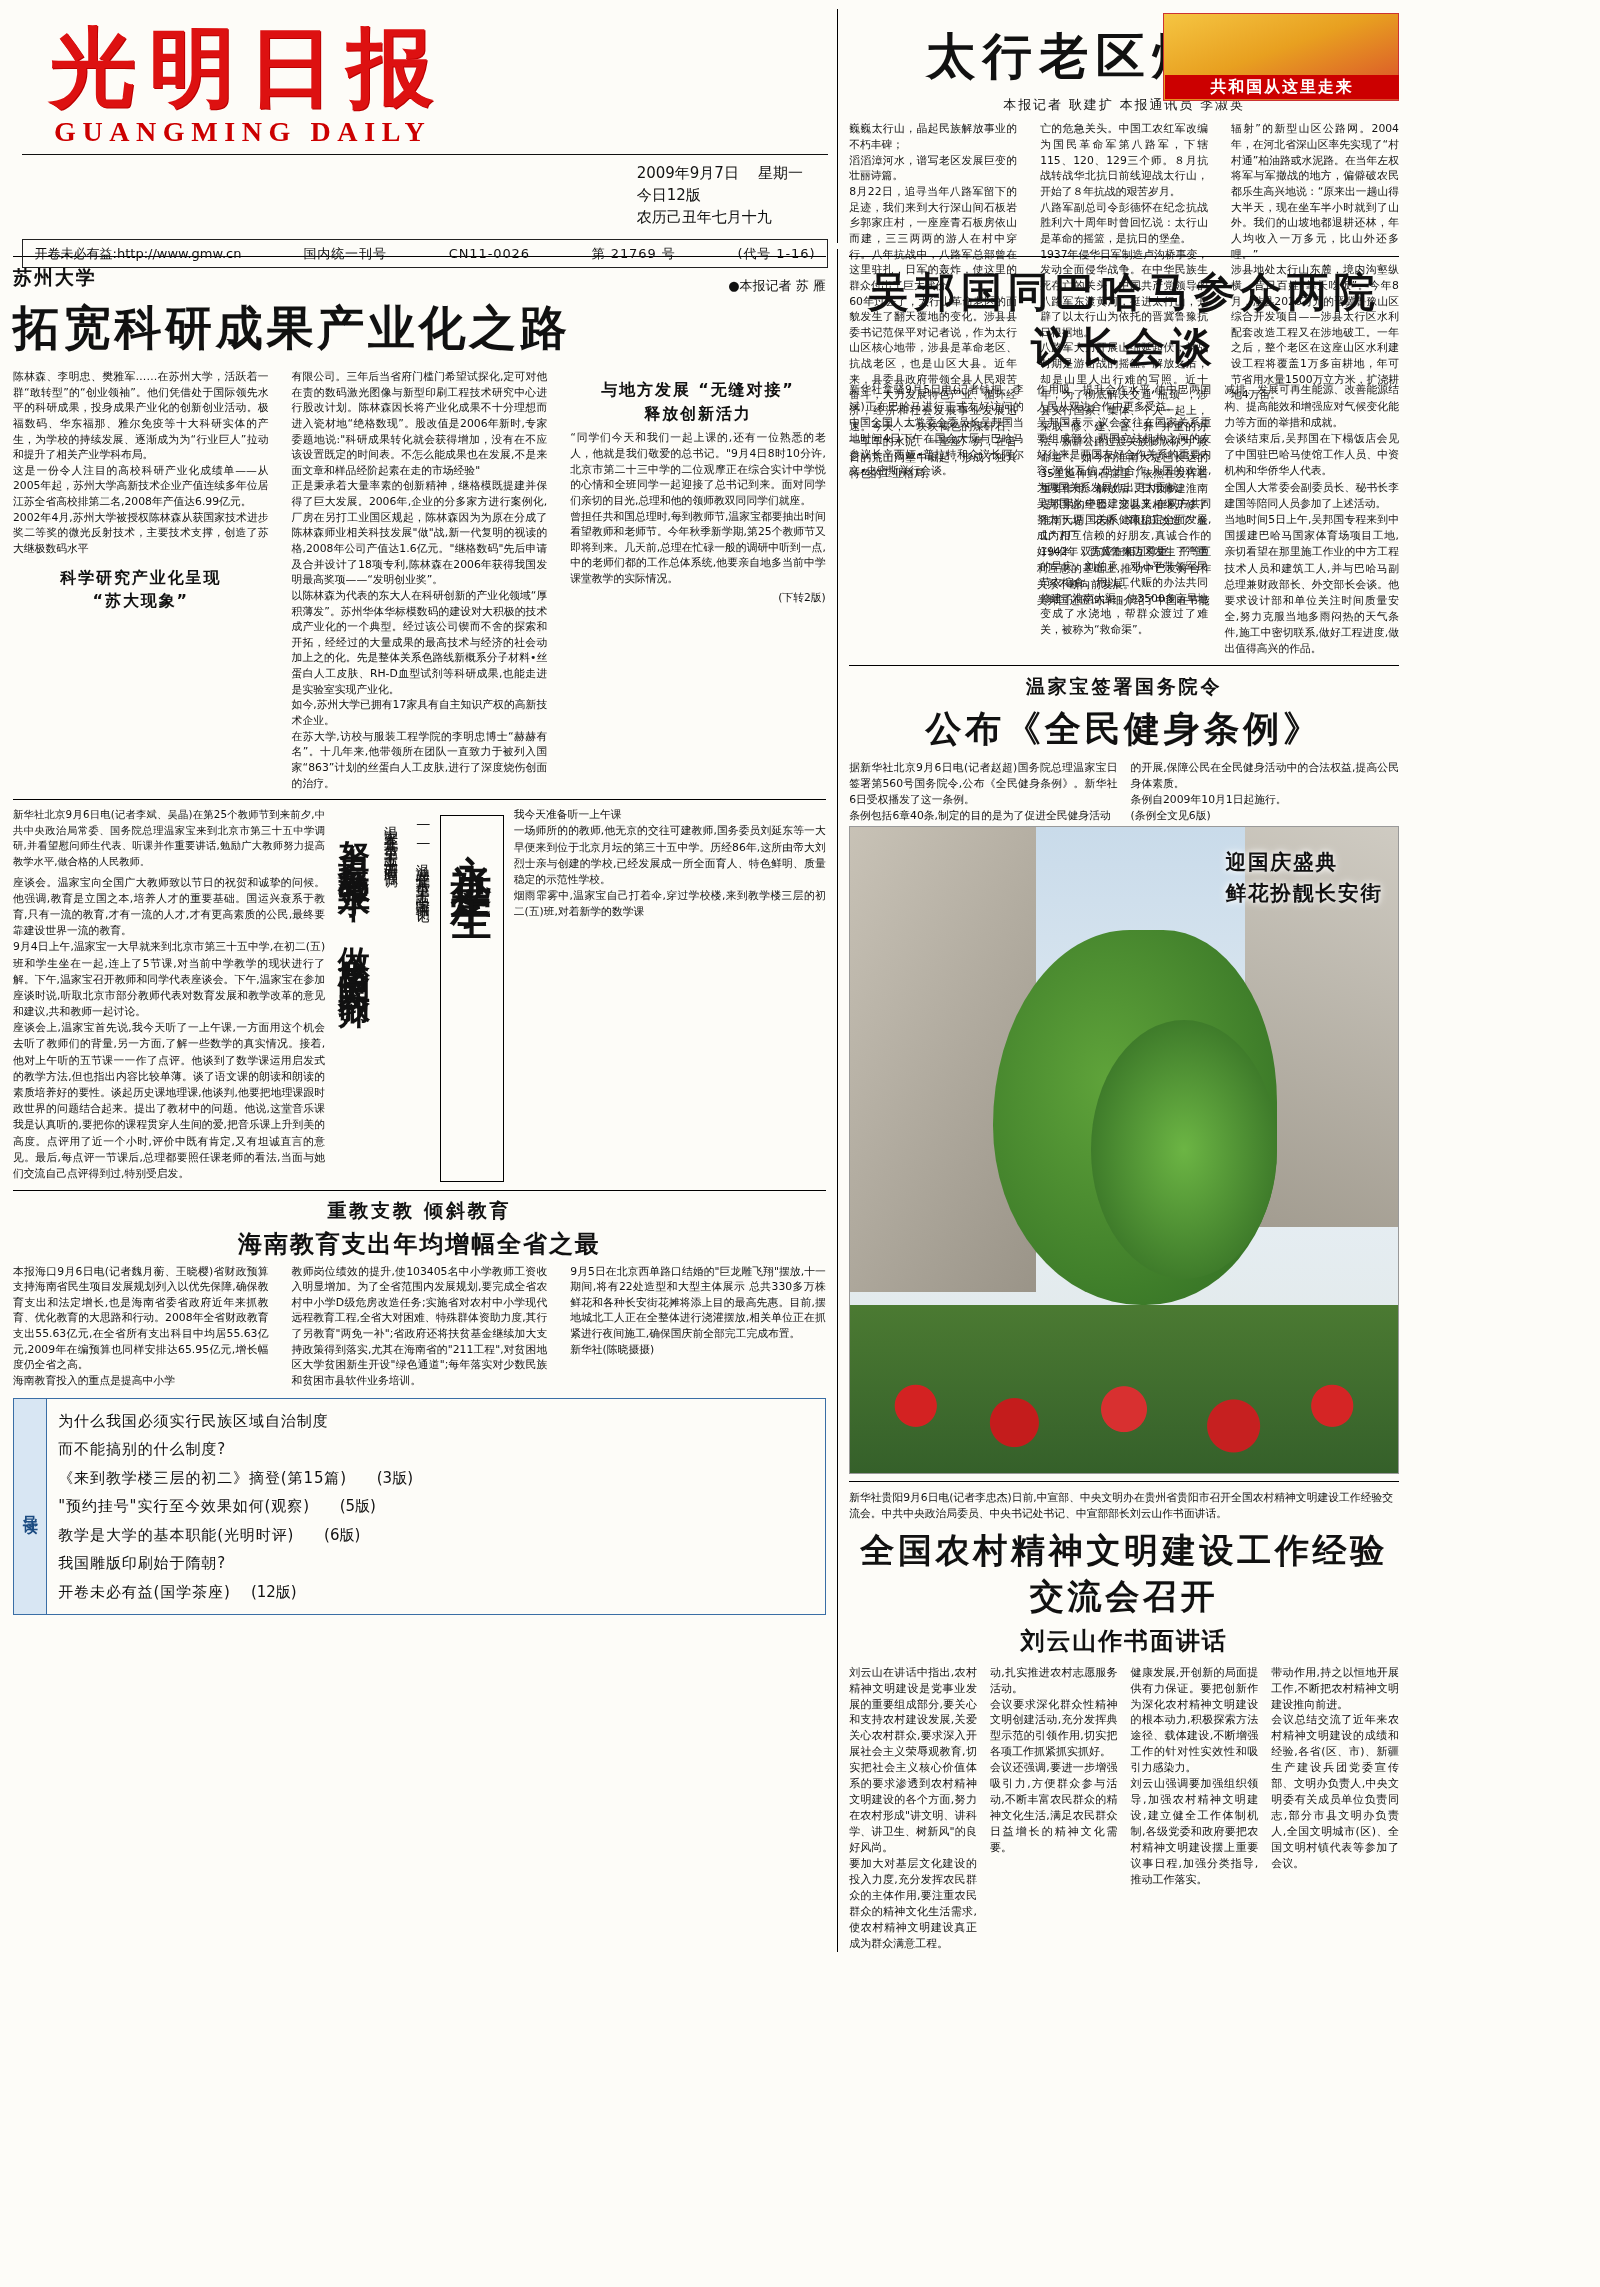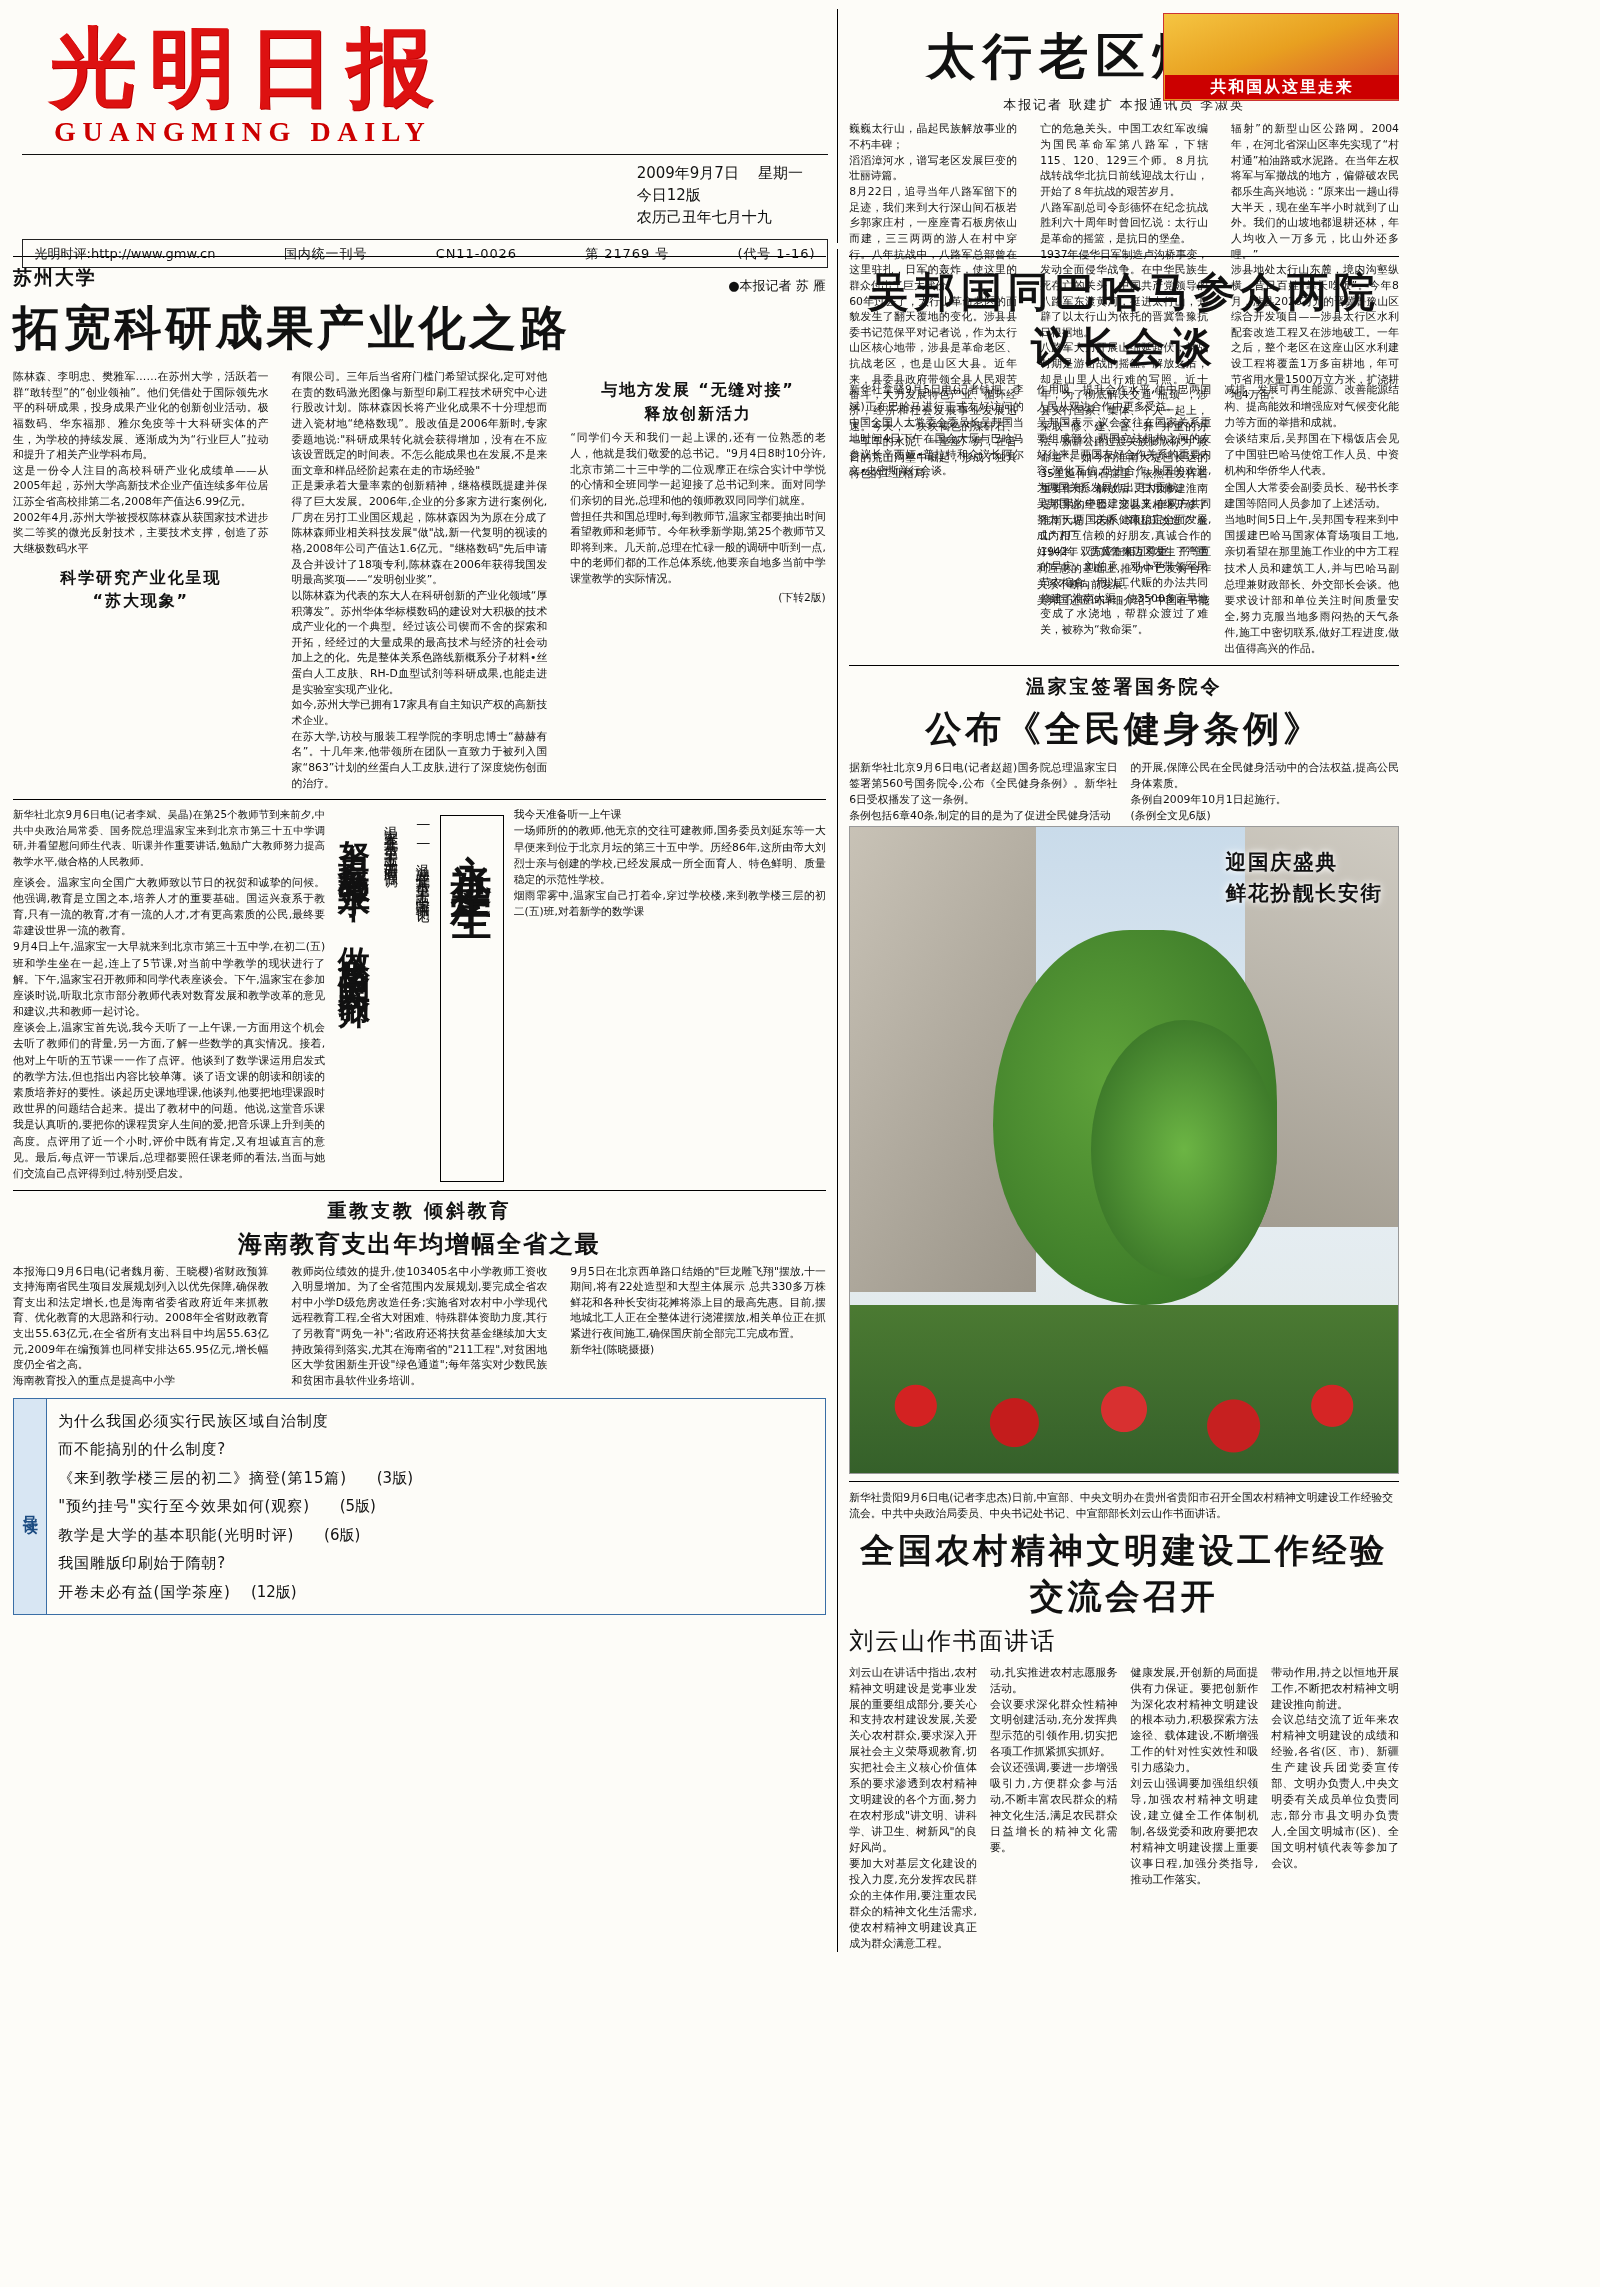--- a/index.html
+++ b/index.html
@@ -123,21 +123,21 @@
     width:32px;background:#d8e6f3;border-right:0.9px solid #3a6ea5;
     display:flex;flex-direction:column;align-items:center;justify-content:center;
     font-size:15px;font-weight:bold;color:#1a4a80;letter-spacing:3.7px;
     writing-mode:vertical-rl;text-orientation:upright;padding:9.4px 0;
   }
   .guide-list{flex:1;padding:7.5px 11.2px;}
   .guide-item{display:flex;font-size:15px;line-height:1.9;}
   .guide-item .t{letter-spacing:0.9px;}
   .guide-item .p{width:66px;text-align:right;}
   .small-head{font-size:24px;font-weight:bold;text-align:center;letter-spacing:1.9px;margin:3.7px 0;}
-  .mid-head{font-size:17px;font-weight:normal;letter-spacing:1.9px;}
+  .mid-head{font-size:17px;font-weight:bold;text-align:center;letter-spacing:1.9px;}
   .tiny{font-size:11px;line-height:1.45;text-align:justify;}
   .note-right{text-align:right;font-size:10.8px;margin-top:3.7px;}
 </style>
 </head>
 <body>
 
 <div class="page">
 
   <div class="masthead">
     <div class="mast-left">
@@ -150,21 +150,21 @@
           <div>
             <span>2009年9月7日</span>
             &nbsp;&nbsp;
             <span>星期一</span>
           </div>
           <div>今日12版</div>
           <div>农历己丑年七月十九</div>
         </div>
       </div>
       <div class="mast-sub">
-        <span class="url">光明时评:http://www.gmw.cn</span>
+        <span class="url">开卷未必有益:http://www.gmw.cn</span>
         <span class="mid">国内统一刊号</span>
         <span class="mid">CN11-0026</span>
         <span class="mid">第 21769 号</span>
         <span class="mid">(代号 1-16)</span>
       </div>
     </div>
 
     <div class="mast-right">
       <div class="flag"></div>
       <div class="flag-text">共和国从这里走来</div>

